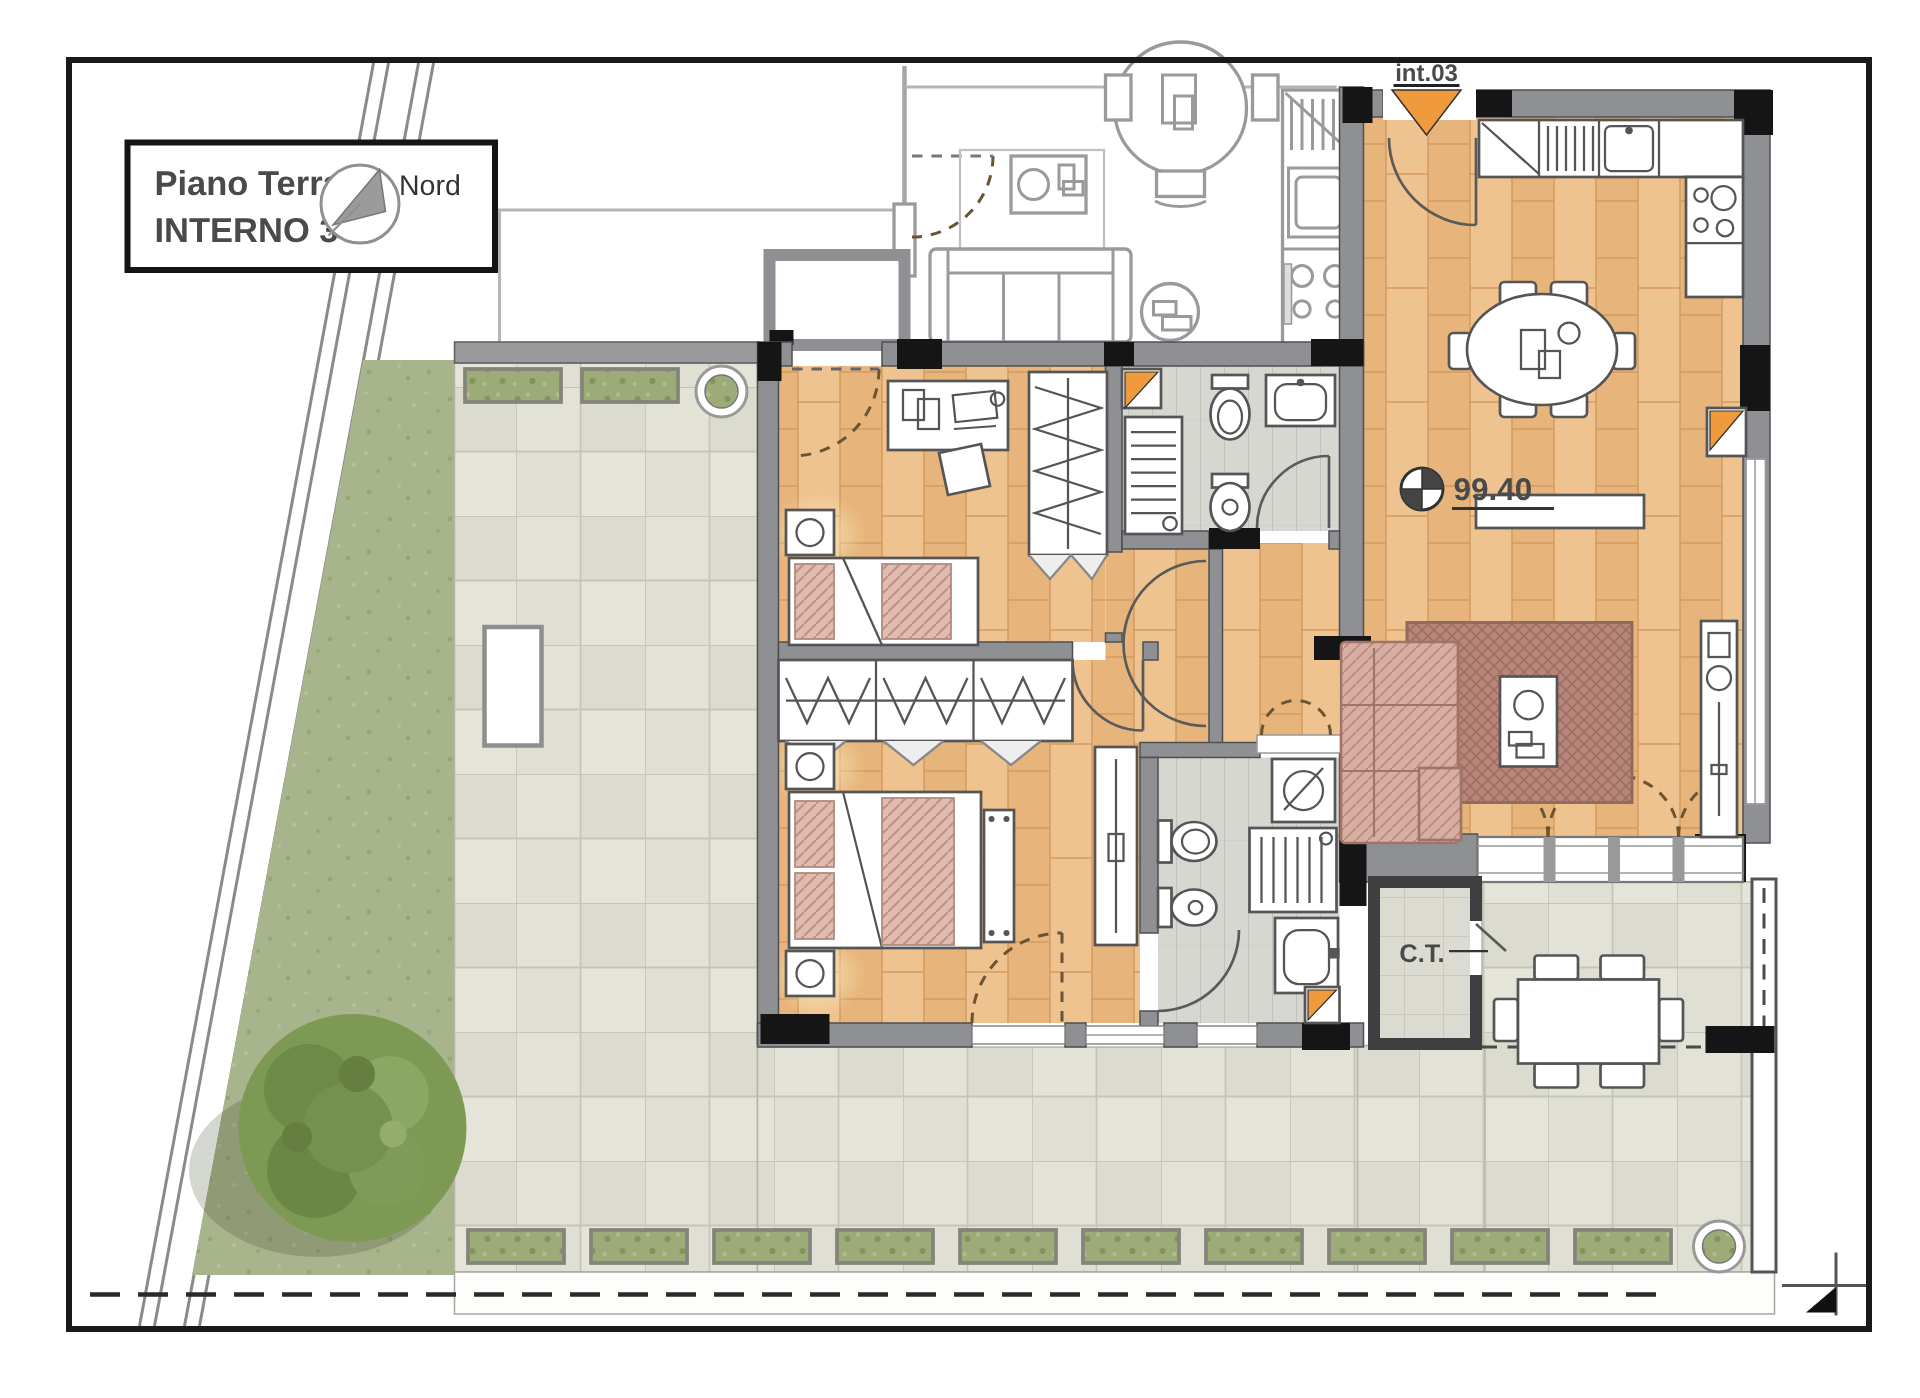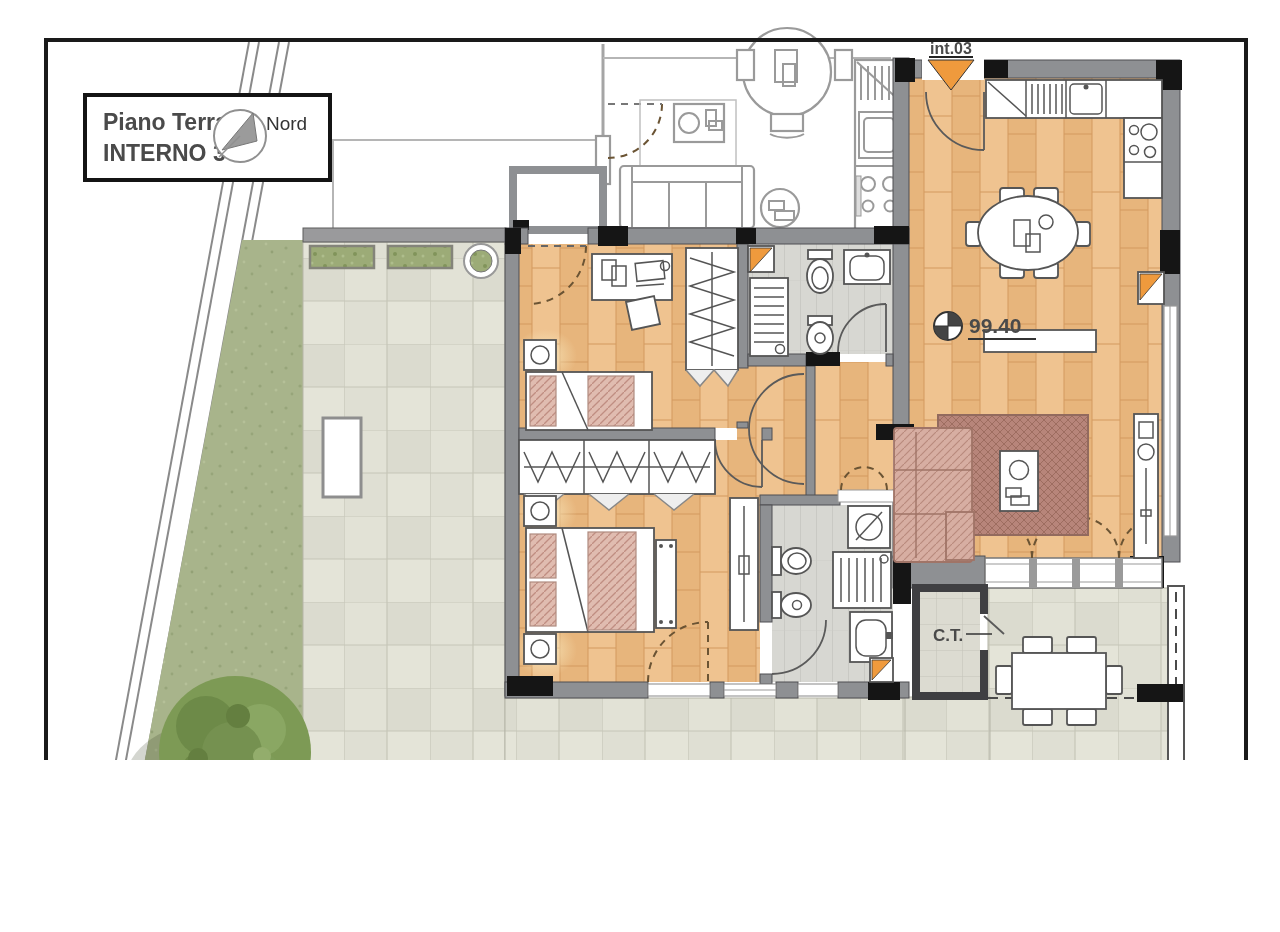--- a/index.html
+++ b/index.html
@@ -1,16 +1,16 @@
 <!DOCTYPE html>
 <html><head>
 <meta charset="utf-8">
 <style>
   html,body{margin:0;padding:0;background:#ffffff;}
-  .canvas{position:relative;width:1280px;height:760px;background:#fff;overflow:hidden;border-radius:13px;}
+  .canvas{position:relative;width:1280px;height:932px;background:#fff;overflow:hidden;border-radius:13px;}
   svg{position:absolute;left:0;top:0;}
   .txt{font-family:"Liberation Sans",sans-serif;font-weight:bold;fill:#4a4a4a;}
   .txt2{font-family:"Liberation Sans",sans-serif;fill:#333;}
   .wall{fill:#8e9093;stroke:#4f4f52;stroke-width:1;}
   .blk{fill:#151515;}
   .furn{fill:#ffffff;stroke:#555;stroke-width:1.8;}
   .furnl{fill:none;stroke:#555;stroke-width:1.5;}
   .out{fill:#ffffff;stroke:#9a9a9a;stroke-width:2.2;}
   .outl{fill:none;stroke:#9a9a9a;stroke-width:2;}
   .arc{fill:none;stroke:#5a5a5a;stroke-width:1.8;}

